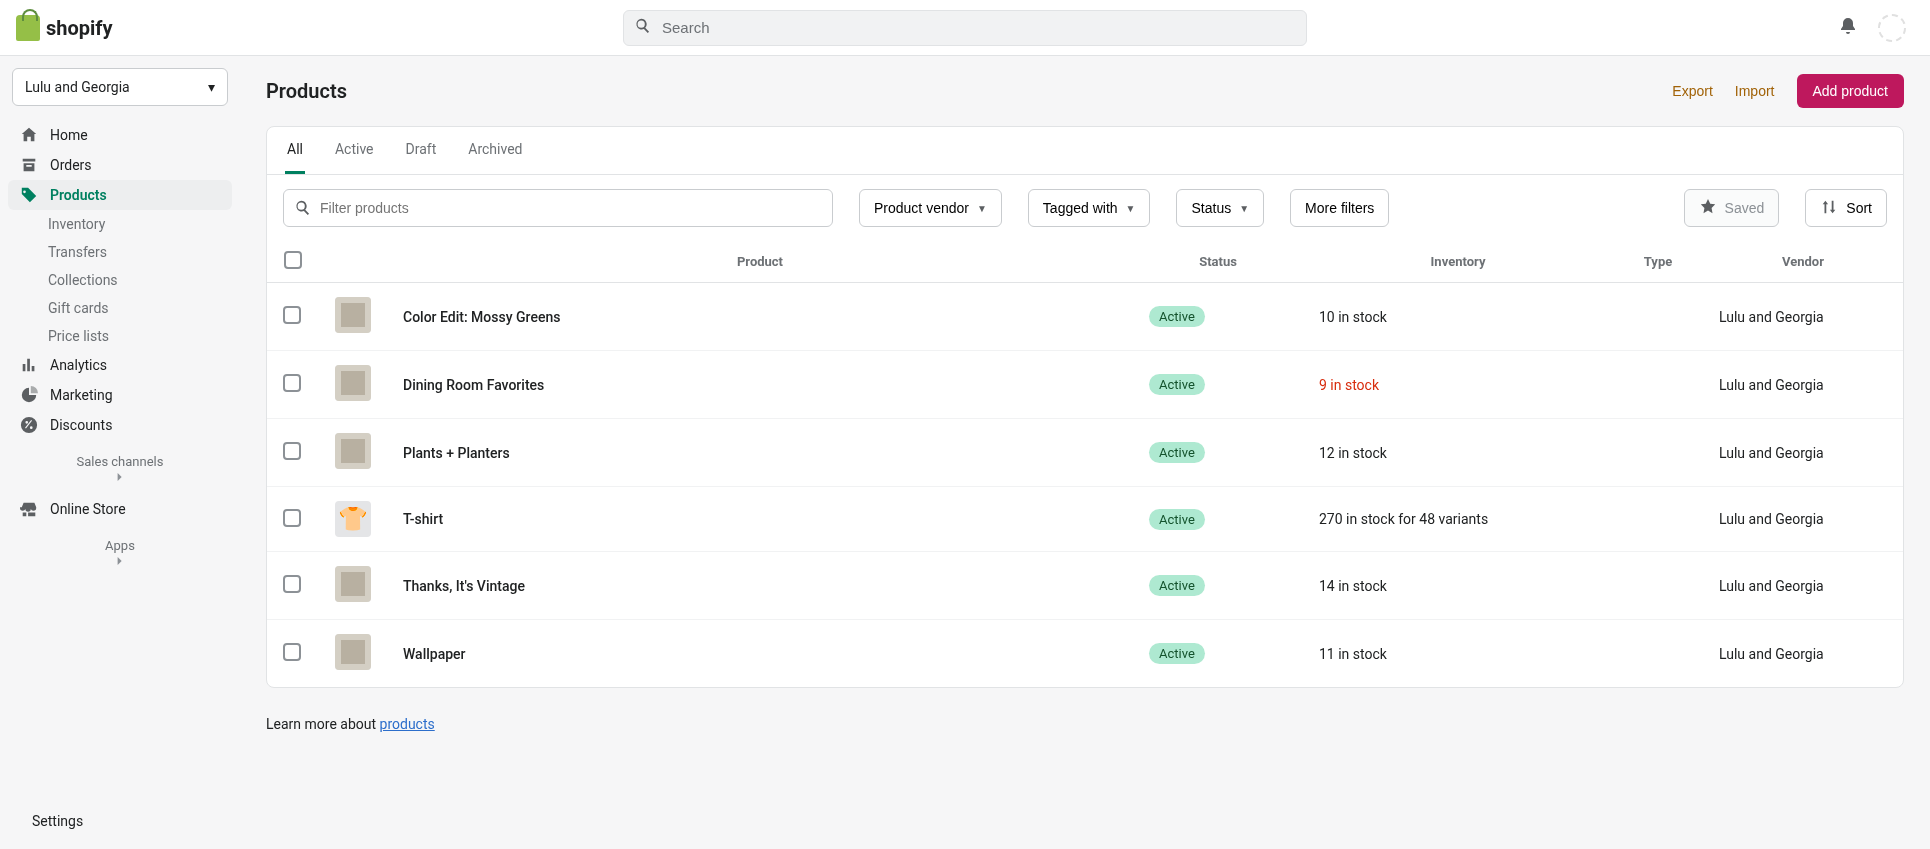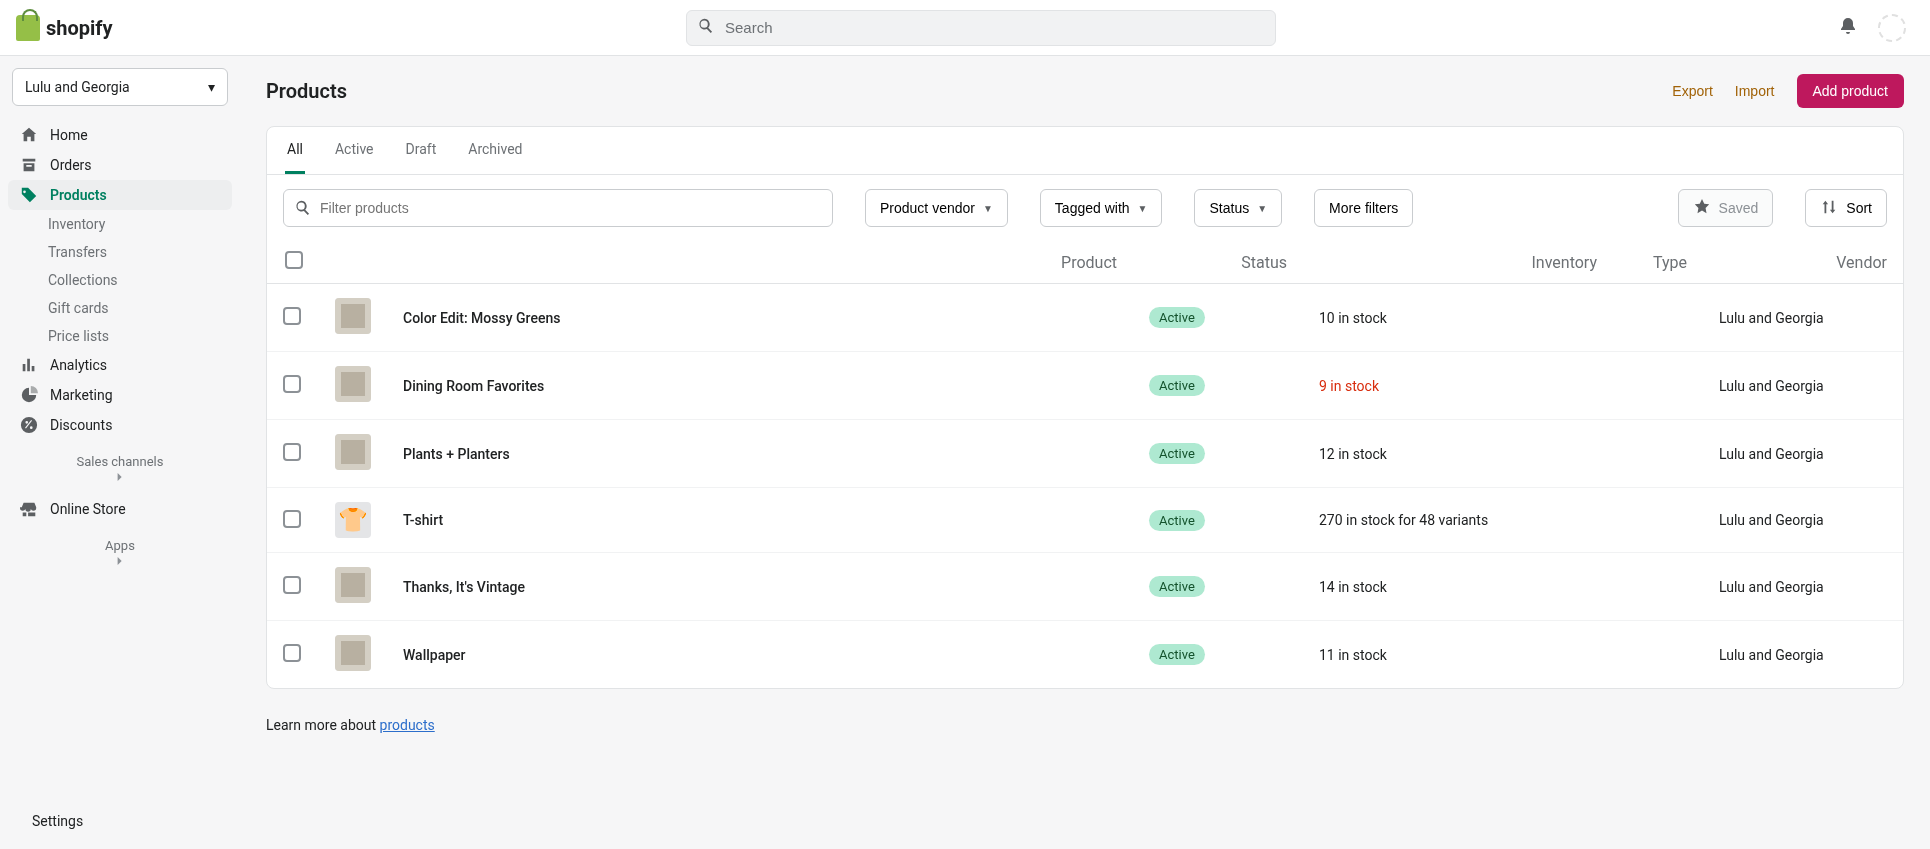--- a/index.html
+++ b/index.html
@@ -1,21 +1,21 @@
 <!DOCTYPE html>
 <html><head>
 <meta charset="utf-8">
 <style>
 * { box-sizing: border-box; margin: 0; padding: 0; }
 body { font-family: -apple-system, BlinkMacSystemFont, "Segoe UI", Roboto, Helvetica, Arial, sans-serif; font-size: 14px; color: #202223; background: #f6f6f7; }
 .topbar { height: 56px; background: #fff; border-bottom: 1px solid #e1e3e5; display: flex; align-items: center; padding: 0 16px; position: relative; }
 .logo { display: flex; align-items: center; gap: 6px; font-weight: 700; font-size: 20px; }
 .logo .bag { width: 24px; height: 26px; background: #95bf47; border-radius: 4px 4px 2px 2px; position: relative; }
 .logo .bag::before { content:""; position:absolute; top:-6px; left:6px; width:12px; height:10px; border:2px solid #5e8e3e; border-bottom:none; border-radius:8px 8px 0 0; }
-.search-wrap { position:absolute; left:50%; transform:translateX(-50%); width: 590px; margin-left: 16px; }
+.search-wrap { position:absolute; left:50%; transform:translateX(-50%); width: 684px; }
 .search { width:100%; height: 36px; background: #f1f2f3; border:1px solid #e1e3e5; border-radius:6px; display:flex; align-items:center; padding: 0 10px; gap:10px; color:#6d7175; }
 .search input { border:none; outline:none; background:transparent; flex:1; font-size:15px; color:#202223; }
 .search input::placeholder { color:#6d7175; }
 .topbar-right { margin-left:auto; display:flex; align-items:center; gap:20px; }
 .bell-icon svg { width:20px; height:20px; fill:#5c5f62; }
 .user { display:flex; align-items:center; gap:8px; color: #d0d0d0; }
 .avatar-circle { width:28px; height:28px; border-radius:50%; border: 2px dashed #e0e0e0; }
 
 .layout { display:flex; }
 .sidebar { width: 240px; background:#f6f6f7; padding:12px 8px; height: calc(100vh - 56px); display:flex; flex-direction:column; position:relative; }
@@ -36,30 +36,30 @@
 .page-title { font-size:20px; font-weight:600; }
 .page-actions { display:flex; align-items:center; gap:22px; }
 .text-btn { background:none; border:none; font-size:14px; color:#a16207; cursor:pointer; }
 .primary-btn { background:#be185d; color:#fff; border:none; border-radius:6px; padding:9px 16px; font-size:14px; font-weight:500; cursor:pointer; }
 
 .card { background:#fff; border:1px solid #e1e3e5; border-radius:8px; overflow:hidden;}
 .tabs { display:flex; border-bottom:1px solid #e1e3e5; padding: 0 18px; gap: 28px;}
 .tab { padding:14px 2px; color:#6d7175; cursor:pointer; font-size:14px; border-bottom: 3px solid transparent; }
 .tab.active { border-bottom-color:#008060; color:#202223; font-weight:400; }
 
-.filters-row { display:flex; align-items:center; padding:14px 16px; gap:12px; }
+.filters-row { display:flex; align-items:center; padding:14px 16px; gap:6px; }
 .filter-search { flex:0 0 550px; height:38px; border:1px solid #c9cccf; border-radius:6px; display:flex; align-items:center; padding:0 10px; gap:8px; }
 .filter-search input { border:none; outline:none; flex:1; font-size:14px; }
 .pill-btn { height:38px; border:1px solid #c9cccf; border-radius:6px; background:#fff; padding:0 14px; display:flex; align-items:center; gap:8px; font-size:14px; cursor:pointer;margin-left:20px; }
 .pill-btn.disabled { color:#8c9196; background:#fafbfb; }
 .pill-btn .caret { font-size:10px; color:#5c5f62; }
 .spacer { flex:1; }
 
 table { width:100%; border-collapse: collapse; }
-th { text-align:right; font-weight:400; color:#6d7175; font-size:16px; padding: 10px 16px; border-bottom:1px solid #e1e3e5; }
+th { text-align:center; font-weight:700; color:#6d7175; font-size:13px; padding: 10px 16px; border-bottom:1px solid #e1e3e5; }
 td { padding: 14px 16px; border-bottom:1px solid #f1f2f3; font-size:14px; vertical-align: middle;}
 tr:last-child td { border-bottom:none; }
 .chk { width:18px; height:18px; border:2px solid #8c9196; border-radius:4px; display:inline-block; cursor:pointer; }
 .thumb { width:36px; height:36px; background:#e4e5e7; border-radius:4px; display:inline-flex; align-items:center; justify-content:center; overflow:hidden; }
 .thumb.tee::before { content:"👕"; font-size: 24px; filter: hue-rotate(200deg) saturate(3); }
 .badge { background:#aee9d1; color:#14532d; padding:3px 10px; border-radius:12px; font-size:13px; display:inline-block; }
 .inv-low { color:#d82c0d; }
 .prod-name { font-weight:500; color:#202223; }
 .footer-note { padding: 28px 0 8px 0; color:#202223; font-size:14px; }
 .footer-note a { color:#2c6ecb; text-decoration: underline; }

